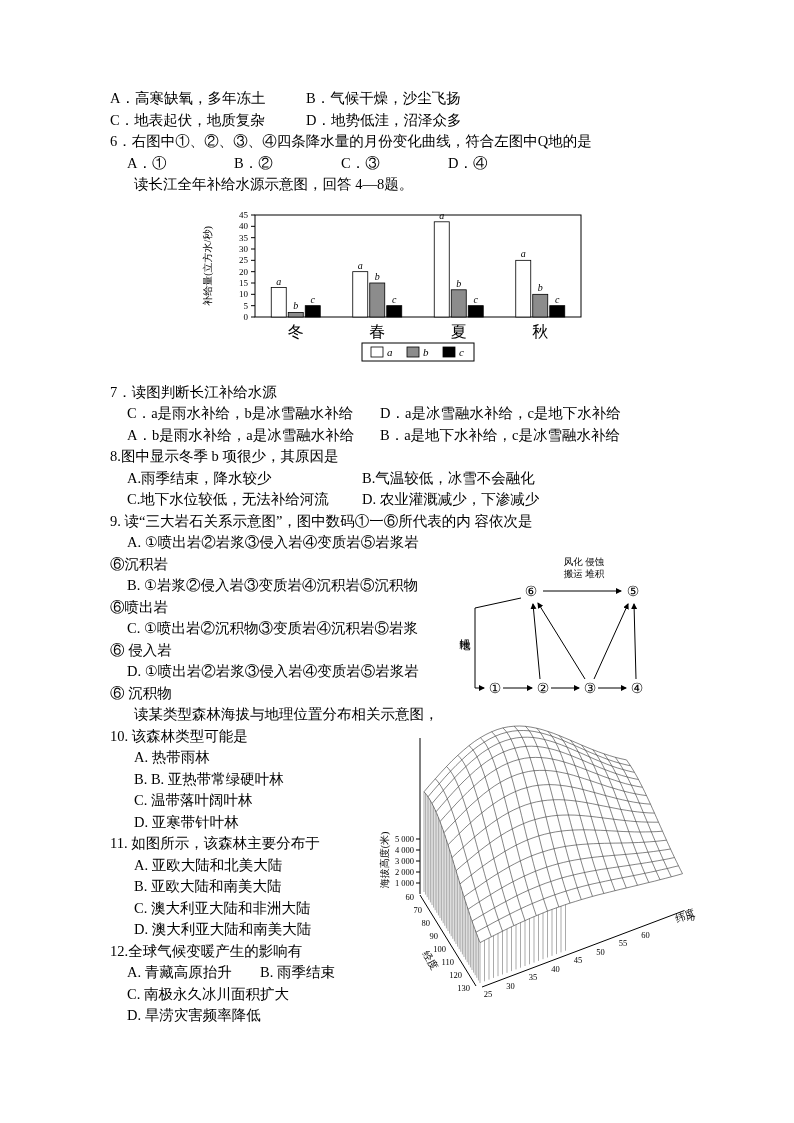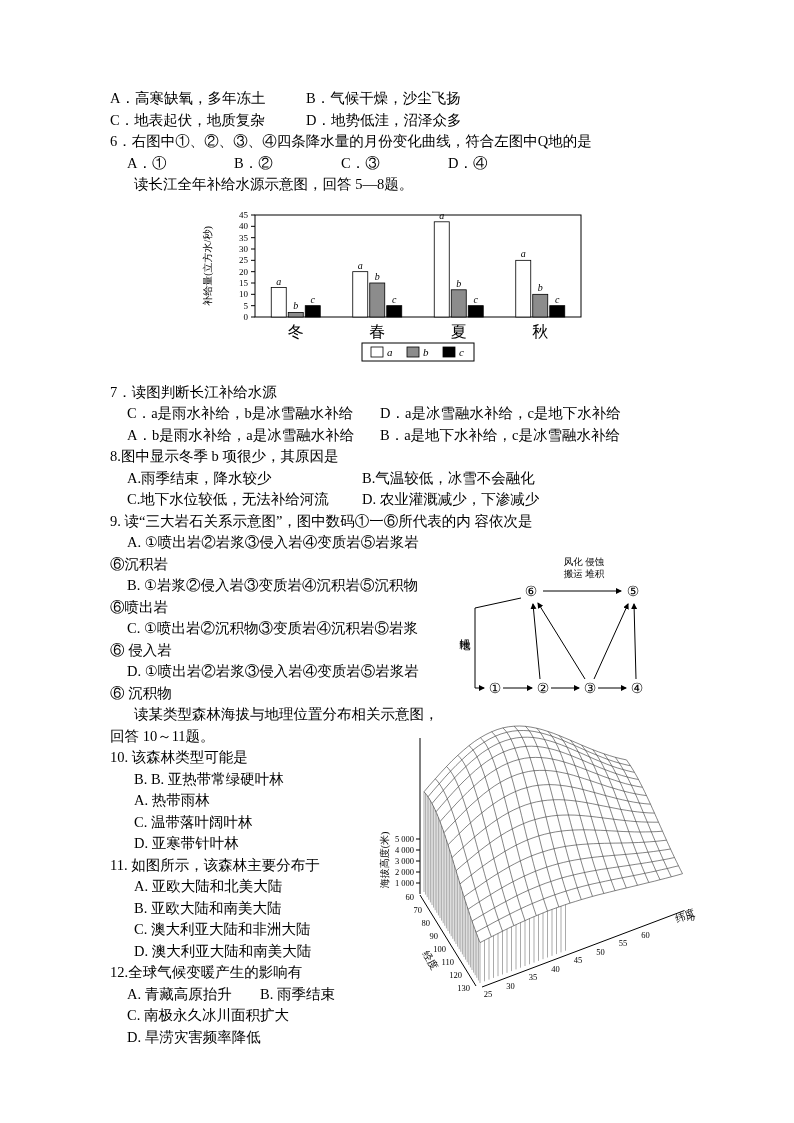--- a/index.html
+++ b/index.html
@@ -34,21 +34,21 @@
     </div>
 
     <div class="line">6．右图中①、②、③、④四条降水量的月份变化曲线，符合左图中Q地的是</div>
     <div class="line row4 ind-a">
       <span>A．①</span>
       <span>B．②</span>
       <span>C．③</span>
       <span>D．④</span>
     </div>
 
-    <div class="line ind-b">读长江全年补给水源示意图，回答 5—8题。</div>
+    <div class="line ind-b">读长江全年补给水源示意图，回答 4—8题。</div>
 
     <figure class="bar-fig">
       <svg id="bar-svg" width="400" height="162" viewBox="0 0 400 162">
           <rect x="60" y="10" width="326" height="102" fill="none" stroke="#000" stroke-width="1"></rect>
           <line x1="56" y1="112" x2="60" y2="112" stroke="#000" stroke-width="1"></line>
           <text x="53" y="115" text-anchor="end" font-size="9">0</text>
           <line x1="56" y1="100.66666666666667" x2="60" y2="100.66666666666667" stroke="#000" stroke-width="1"></line>
           <text x="53" y="103.66666666666667" text-anchor="end" font-size="9">5</text>
           <line x1="56" y1="89.33333333333334" x2="60" y2="89.33333333333334" stroke="#000" stroke-width="1"></line>
           <text x="53" y="92.33333333333334" text-anchor="end" font-size="9">10</text>
@@ -129,25 +129,24 @@
     <div class="line ind-a">A. ①喷出岩②岩浆③侵入岩④变质岩⑤岩浆岩</div>
     <div class="line">⑥沉积岩</div>
     <div class="line ind-a">B. ①岩浆②侵入岩③变质岩④沉积岩⑤沉积物</div>
     <div class="line">⑥喷出岩</div>
     <div class="line ind-a">C. ①喷出岩②沉积物③变质岩④沉积岩⑤岩浆</div>
     <div class="line">⑥ 侵入岩</div>
     <div class="line ind-a">D. ①喷出岩②岩浆③侵入岩④变质岩⑤岩浆岩</div>
     <div class="line">⑥ 沉积物</div>
 
     <div class="line ind-b">读某类型森林海拔与地理位置分布相关示意图，</div>
-    <div class="line">回答 10～11题。</div>
 
     <div class="line">10. 该森林类型可能是</div>
+    <div class="line ind-b">A. 热带雨林</div>
     <div class="line ind-b">B. B. 亚热带常绿硬叶林</div>
-    <div class="line ind-b">A. 热带雨林</div>
     <div class="line ind-b">C. 温带落叶阔叶林</div>
     <div class="line ind-b">D. 亚寒带针叶林</div>
 
     <div class="line">11. 如图所示，该森林主要分布于</div>
     <div class="line ind-b">A. 亚欧大陆和北美大陆</div>
     <div class="line ind-b">B. 亚欧大陆和南美大陆</div>
     <div class="line ind-b">C. 澳大利亚大陆和非洲大陆</div>
     <div class="line ind-b">D. 澳大利亚大陆和南美大陆</div>
 
     <div class="line">12.全球气候变暖产生的影响有</div>

